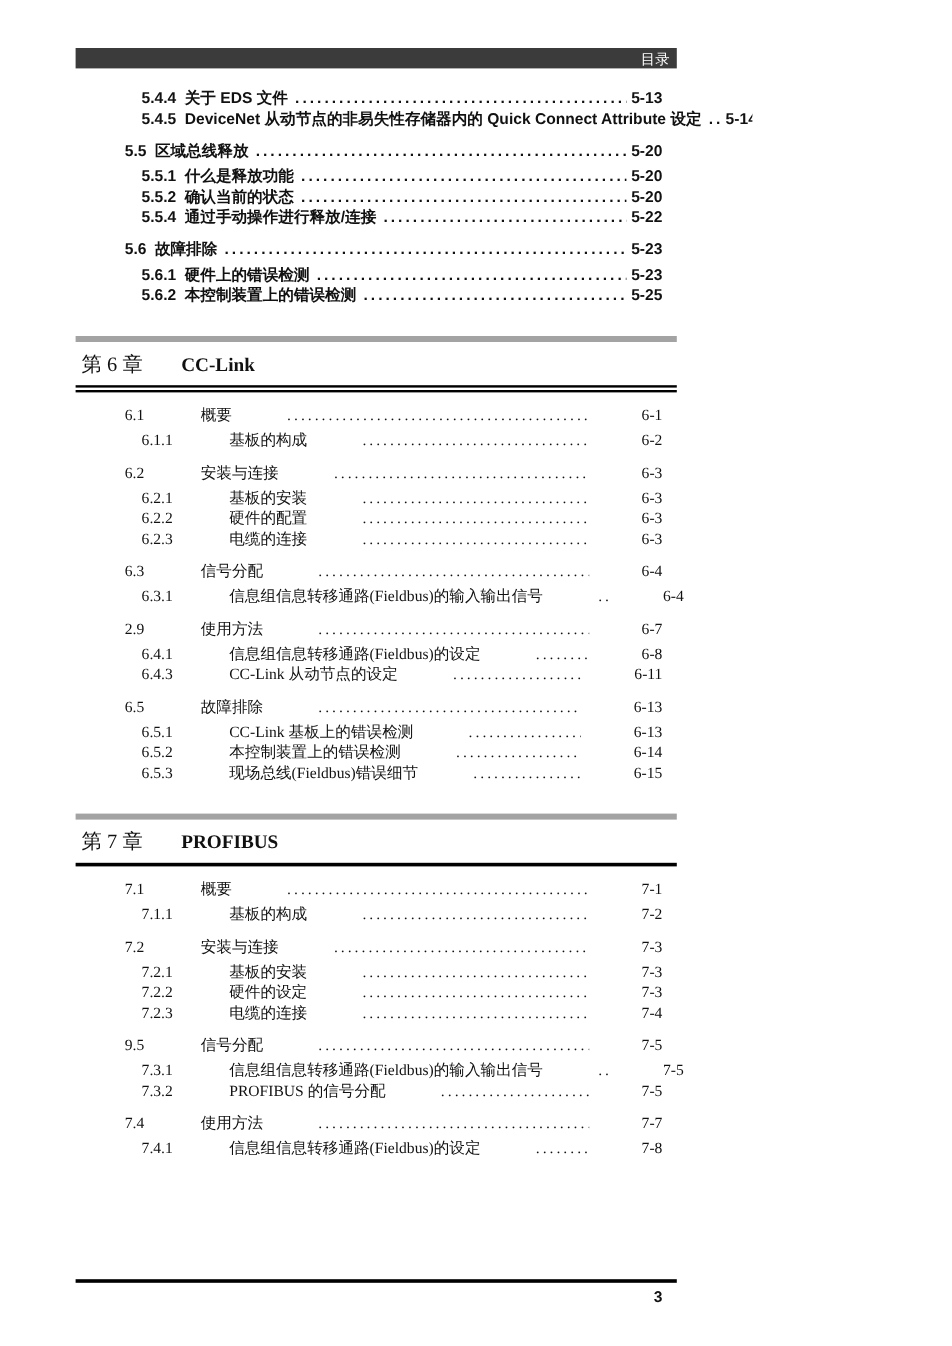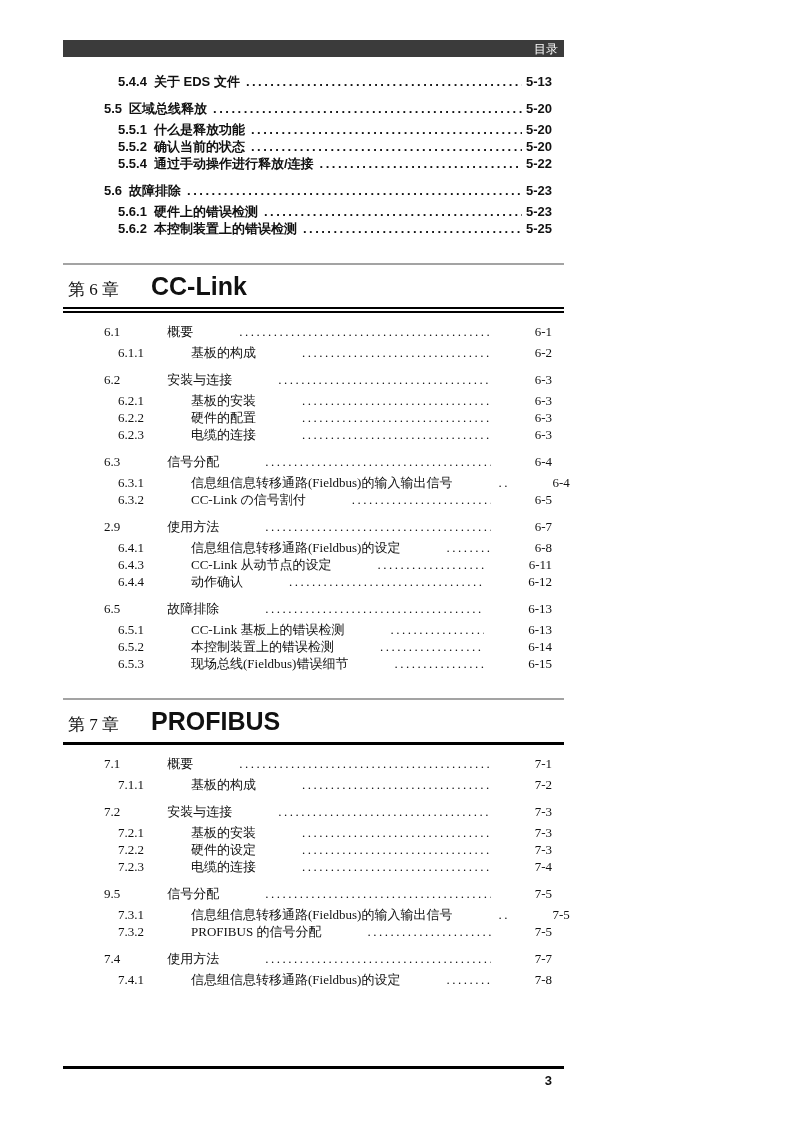--- a/index.html
+++ b/index.html
@@ -56,37 +56,37 @@
     min-width:10px;
   }
   .leader::after{
     content:".......................................................................................................................................................................";
   }
   .pg{white-space:nowrap;}
   
   .chapter{
     margin-top:26px;
     margin-bottom:2px;
-    border-top:2px solid #a3a3a3;
+    border-top:5px solid #a3a3a3;
     padding:7px 0 6px 5px;
     display:flex;
     align-items:baseline;
   }
   .chapter.divider-double{border-bottom:6px double #000;}
   .chapter.divider-solid{border-bottom:3px solid #000;}
   .ch-label{
     font-size:17px;
     font-family:"Liberation Serif",serif;
     color:#111;
   }
   .ch-title{
     margin-left:32px;
-    font-size:25px;
+    font-size:16px;
     font-weight:700;
-    font-family:Liberation Sans, sans-serif;
+    font-family:Liberation Serif, serif;
     color:#111;
   }
   
   .footer{
     position:absolute;
     left:63px;right:63px;
     top:1066px;
   }
   .footer-line{
     height:3px;
@@ -109,20 +109,26 @@
     <div class="topbar">
       <span class="topbar-label">目录</span>
     </div>
     <div class="toc" id="toc-container">
         <div class="row lvl-subsection font-sans">
           <span class="num">5.4.4</span>
           <span class="title">关于 EDS 文件</span>
           <span class="leader"></span>
           <span class="pg">5-13</span>
         </div>
+        <div class="row lvl-subsection font-sans">
+          <span class="num">5.4.5</span>
+          <span class="title">DeviceNet 从动节点的非易失性存储器内的 Quick Connect Attribute 设定</span>
+          <span class="leader"></span>
+          <span class="pg">5-14</span>
+        </div>
         <div class="row lvl-section font-sans">
           <span class="num">5.5</span>
           <span class="title">区域总线释放</span>
           <span class="leader"></span>
           <span class="pg">5-20</span>
         </div>
         <div class="row lvl-subsection font-sans">
           <span class="num">5.5.1</span>
           <span class="title">什么是释放功能</span>
           <span class="leader"></span>
@@ -203,49 +209,37 @@
           <span class="title">信号分配</span>
           <span class="leader"></span>
           <span class="pg">6-4</span>
         </div>
         <div class="row lvl-subsection font-serif">
           <span class="num">6.3.1</span>
           <span class="title">信息组信息转移通路(Fieldbus)的输入输出信号</span>
           <span class="leader"></span>
           <span class="pg">6-4</span>
         </div>
-        <div class="row lvl-subsection font-serif">
-          <span class="num">6.3.2</span>
-          <span class="title">CC-Link の信号割付</span>
-          <span class="leader"></span>
-          <span class="pg">6-5</span>
-        </div>
         <div class="row lvl-section font-serif">
           <span class="num">2.9</span>
           <span class="title">使用方法</span>
           <span class="leader"></span>
           <span class="pg">6-7</span>
         </div>
         <div class="row lvl-subsection font-serif">
           <span class="num">6.4.1</span>
           <span class="title">信息组信息转移通路(Fieldbus)的设定</span>
           <span class="leader"></span>
           <span class="pg">6-8</span>
         </div>
         <div class="row lvl-subsection font-serif">
           <span class="num">6.4.3</span>
           <span class="title">CC-Link 从动节点的设定</span>
           <span class="leader"></span>
           <span class="pg">6-11</span>
-        </div>
-        <div class="row lvl-subsection font-serif">
-          <span class="num">6.4.4</span>
-          <span class="title">动作确认</span>
-          <span class="leader"></span>
-          <span class="pg">6-12</span>
         </div>
         <div class="row lvl-section font-serif">
           <span class="num">6.5</span>
           <span class="title">故障排除</span>
           <span class="leader"></span>
           <span class="pg">6-13</span>
         </div>
         <div class="row lvl-subsection font-serif">
           <span class="num">6.5.1</span>
           <span class="title">CC-Link 基板上的错误检测</span>

